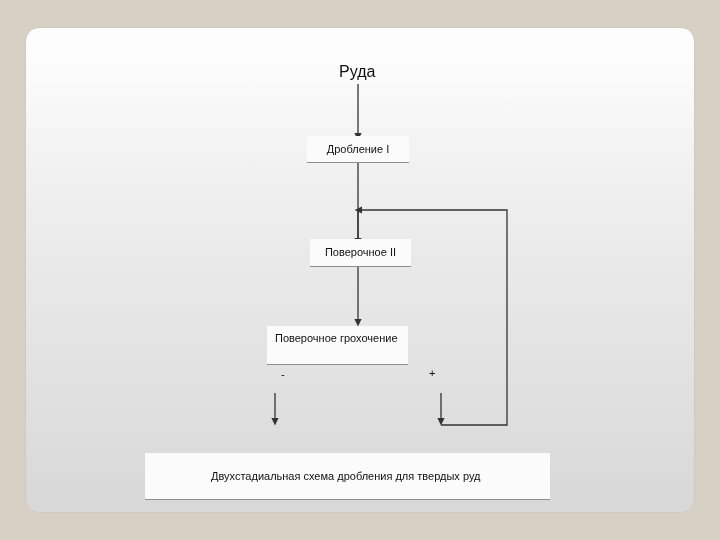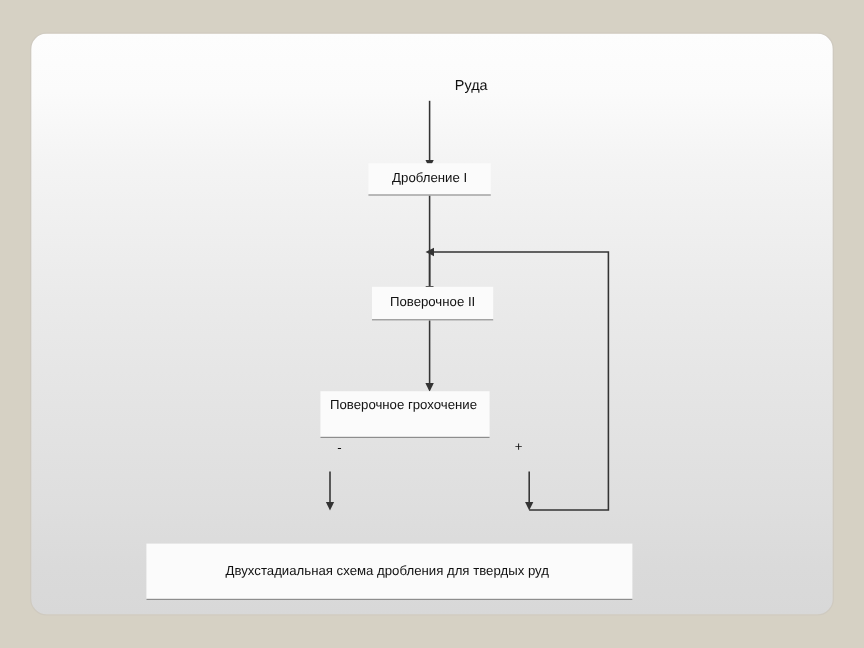--- a/index.html
+++ b/index.html
@@ -58,25 +58,24 @@
   }
   .node-left {
     display: flex;
     align-items: flex-start;
     justify-content: flex-start;
     text-align: right;
     padding: 6px 8px;
   }
   .plain-label {
     position: absolute;
-    font-size: 12px;
+    font-size: 16px;
     line-height: 13px;
     color: #111;
     white-space: nowrap;
-    margin-left: 40px;
   }
   .sign {
     position: absolute;
     font-size: 11px;
     color: #111;
   }
   svg.lines {
     position: absolute;
     left: 0;
     top: 0;
@@ -141,18 +140,18 @@
       <span>Поверочное грохочение</span>
     </div>
 
     <div class="sign" style="left:255px; top:340px;">
       <span>-</span>
     </div>
     <div class="sign" style="left:403px; top:339px;">
       <span>+</span>
     </div>
 
-    <div class="caption-box" style="left:96px; top:425px; width:405px; height:47px;">
+    <div class="caption-box" style="left:119px; top:425px; width:405px; height:47px;">
       <span>Двухстадиальная схема дробления для твердых руд</span>
     </div>
 
   </div>
 </div>
 
 </body></html>

